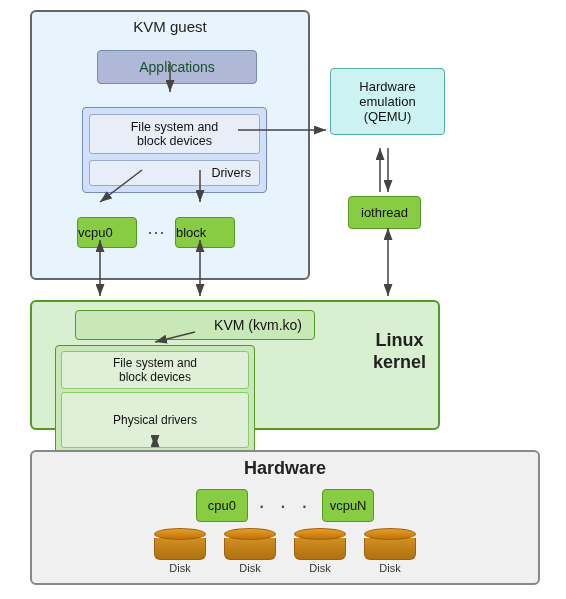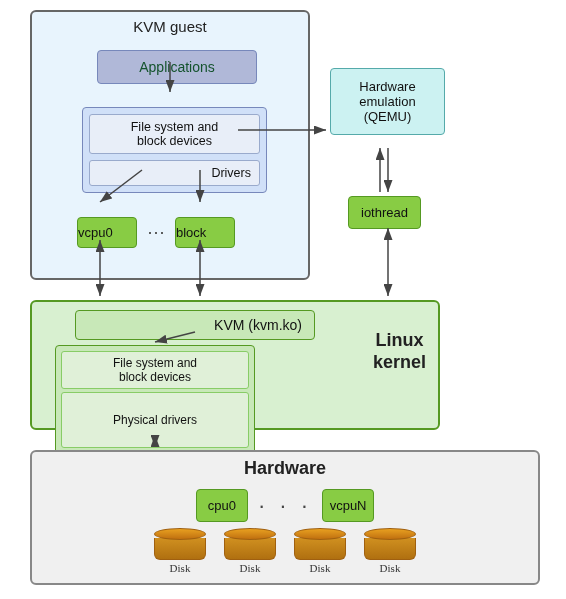--- a/index.html
+++ b/index.html
@@ -251,21 +251,20 @@
       letter-spacing: 4px;
     }
 
     
     .disk-row {
       display: flex;
       align-items: flex-end;
       justify-content: center;
       gap: 18px;
       padding: 2px 0 6px;
-      font-family: Liberation Serif, serif;
     }
     .disk-icon {
       display: flex;
       flex-direction: column;
       align-items: center;
     }
     .disk-top {
       width: 52px;
       height: 12px;
       background: linear-gradient(to bottom, #e8a020, #c07010);

